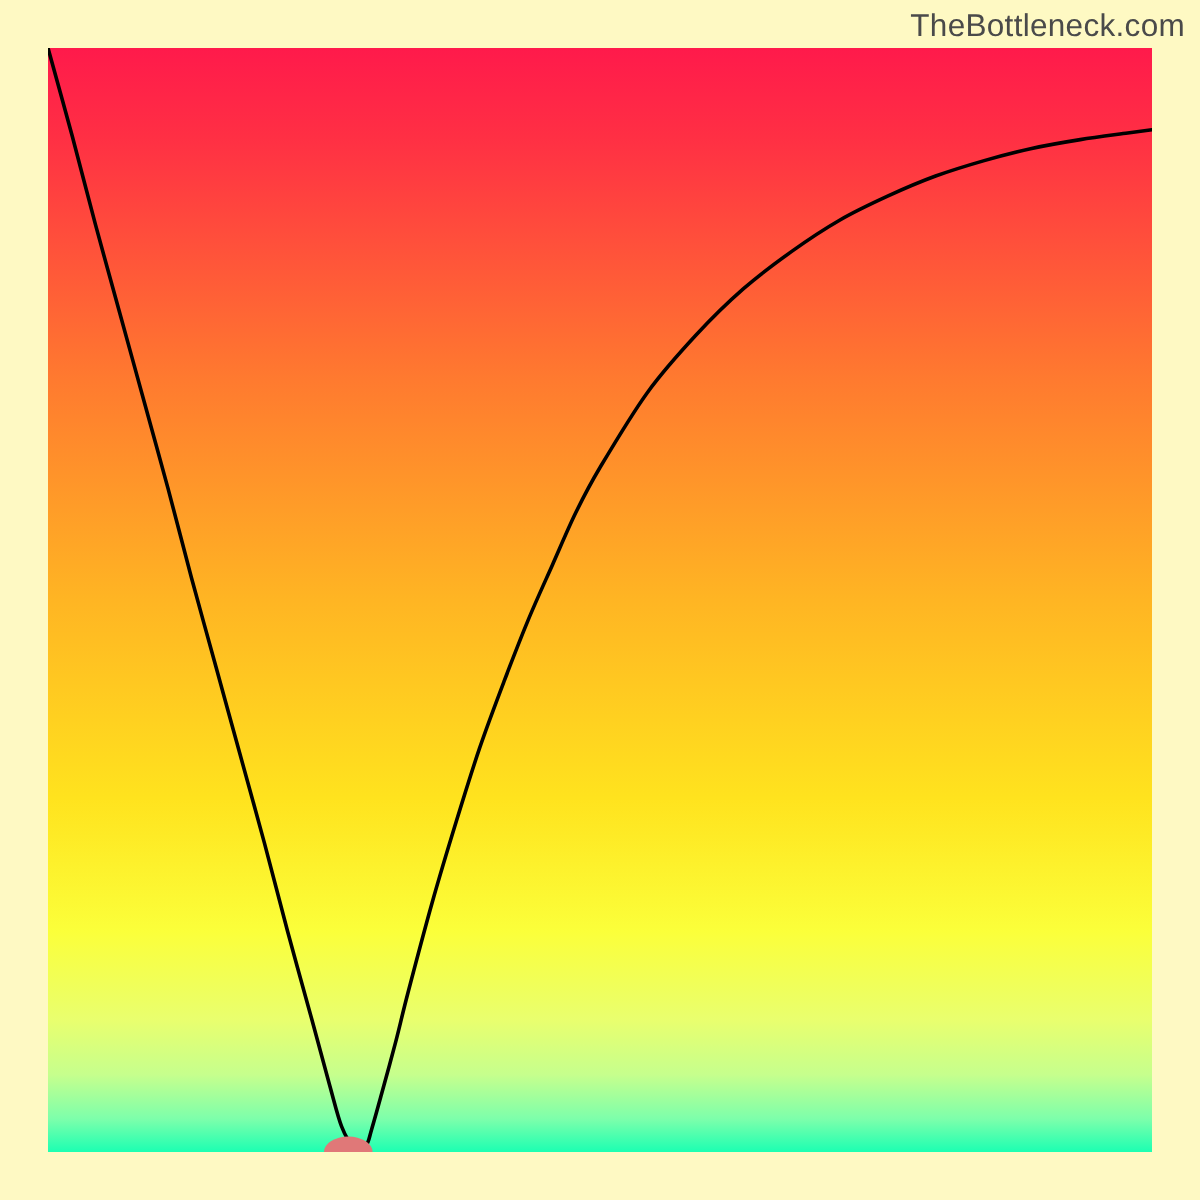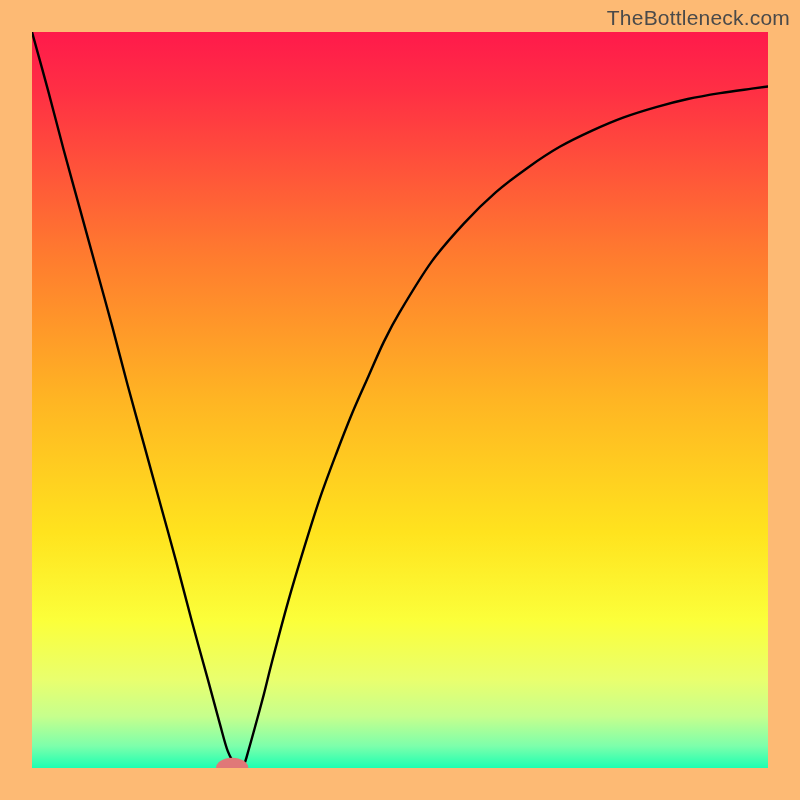--- a/index.html
+++ b/index.html
@@ -8,21 +8,21 @@
     width: 800px;
     height: 800px;
     overflow: hidden;
     background: #000;
     font-family: Arial, Helvetica, sans-serif;
   }
   .frame {
     position: relative;
     width: 800px;
     height: 800px;
-    background: #fdba74;
+    background: #fef9c3;
   }
   .plot {
     position: absolute;
     left: 32px;
     top: 32px;
     width: 736px;
     height: 736px;
     overflow: hidden;
   }
   .watermark {

